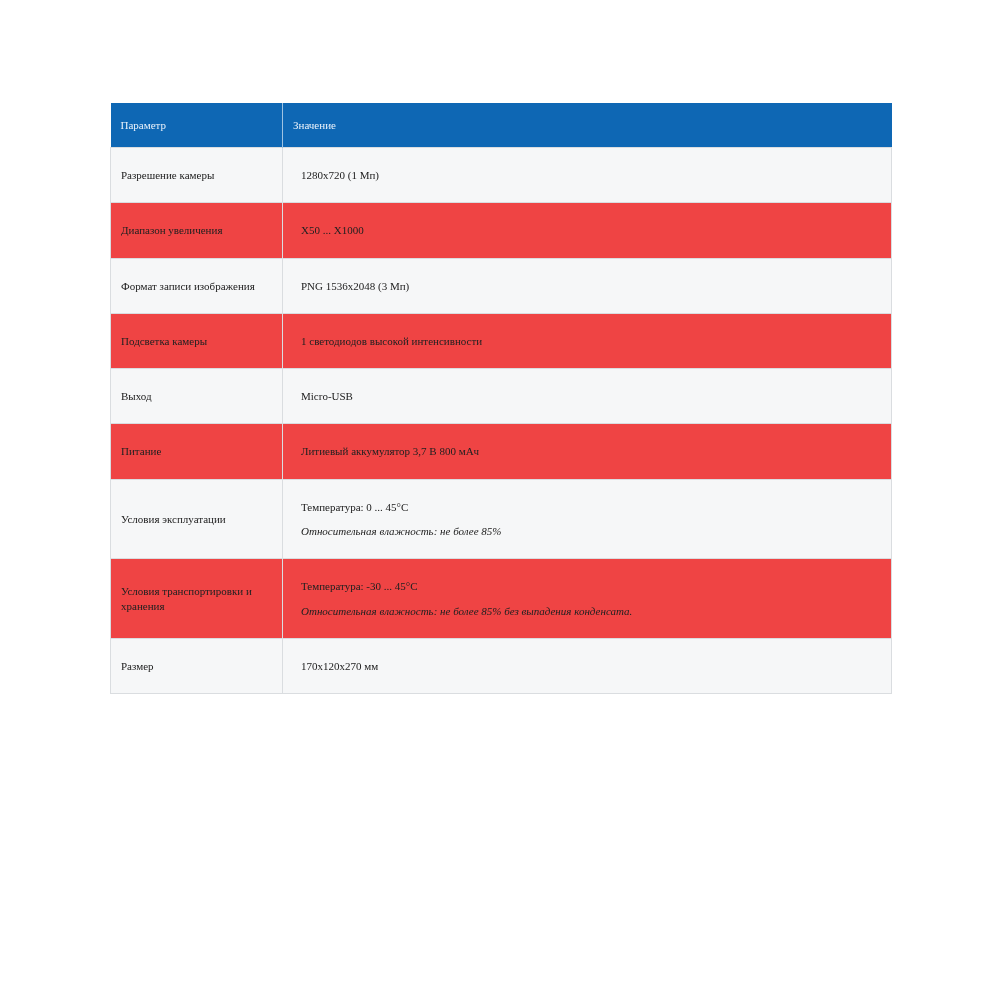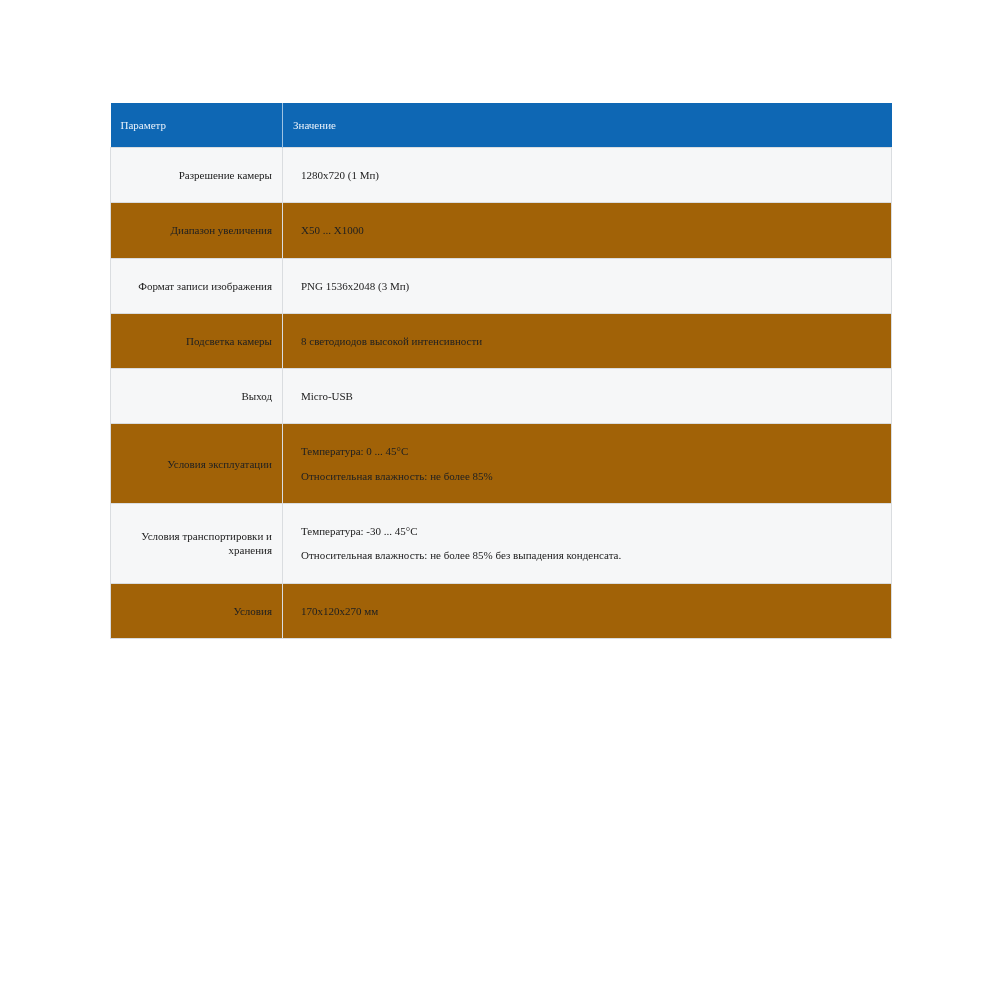--- a/index.html
+++ b/index.html
@@ -39,34 +39,34 @@
     height: 22px;
   }
   table.spec thead th + th {
     border-left: 1px solid #9fc3e2;
   }
 
   table.spec tbody td {
     border: 1px solid #dadde0;
     padding: 12px 10px;
     vertical-align: middle;
-    background: #a16207;
+    background: #ef4444;
   }
   table.spec tbody tr:nth-child(odd) td {
     background: #f6f7f8;
   }
   table.spec tbody td.param {
     width: 172px;
-    text-align: right;
   }
   table.spec tbody td p {
     margin: 8px;
   }
   table.spec tbody td p + p {
     margin-top: 10px;
+    font-style: italic;
   }
 </style>
 </head>
 <body>
 
 <div class="page">
   <table class="spec">
     <colgroup>
       <col class="c-param">
       <col class="c-value">
@@ -98,51 +98,57 @@
     <td class="value">
             <p>PNG 1536x2048 (3 Мп)</p>
           </td>
   </tr>
 
 
 
   <tr>
     <td class="param">Подсветка камеры</td>
     <td class="value">
-            <p>8 светодиодов высокой интенсивности</p>
+            <p>1 светодиодов высокой интенсивности</p>
           </td>
   </tr>
 
   <tr>
     <td class="param">Выход</td>
     <td class="value">
             <p>Micro-USB</p>
           </td>
   </tr>
 
+  <tr>
+    <td class="param">Питание</td>
+    <td class="value">
+            <p>Литиевый аккумулятор 3,7 В 800 мАч</p>
+          </td>
+  </tr>
 
 
   <tr>
     <td class="param">Условия эксплуатации</td>
     <td class="value">
             <p>Температура: 0 ... 45°C</p>
             <p>Относительная влажность: не более 85%</p>
           </td>
   </tr>
 
   <tr>
     <td class="param">Условия транспортировки и хранения</td>
     <td class="value">
             <p>Температура: -30 ... 45°C</p>
             <p>Относительная влажность: не более 85% без выпадения конденсата.</p>
           </td>
   </tr>
 
   <tr>
-    <td class="param">Условия</td>
+    <td class="param">Размер</td>
     <td class="value">
             <p>170x120x270 мм</p>
           </td>
   </tr>
 
 </tbody>
   </table>
 </div>
 
 </body></html>

